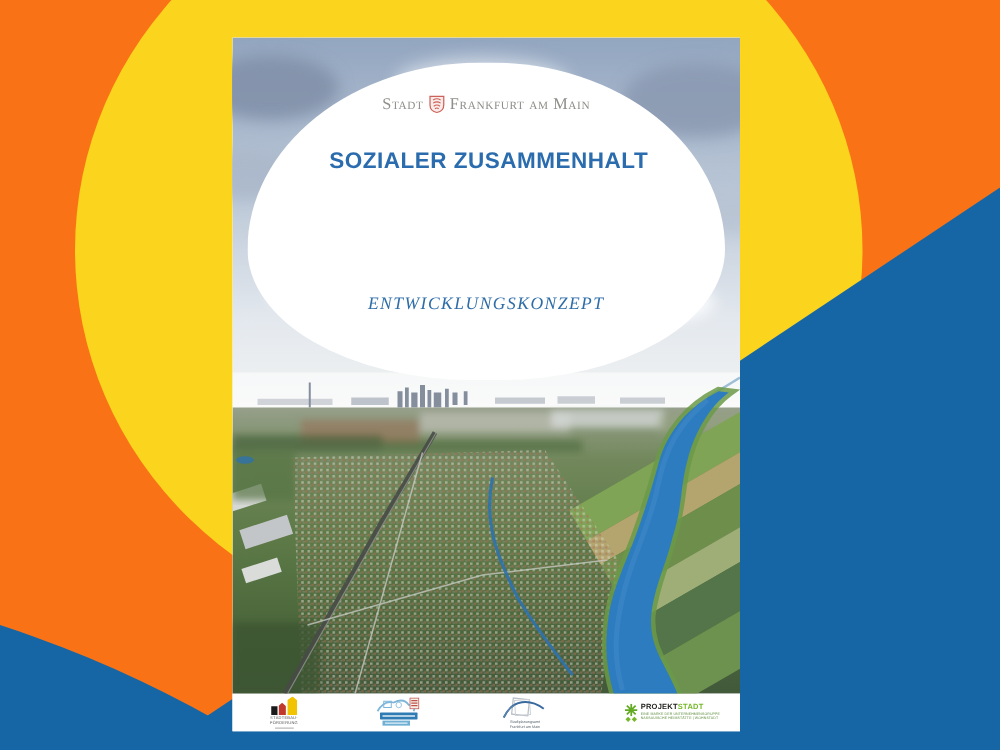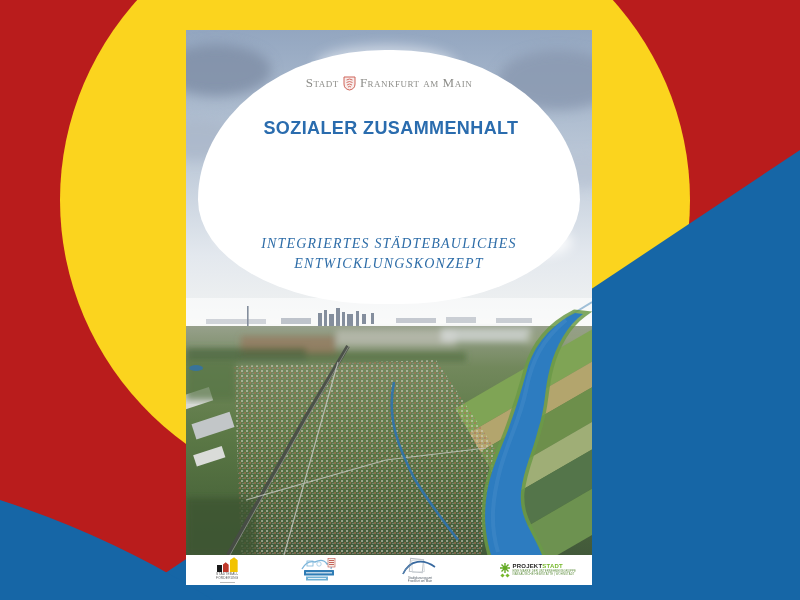--- a/index.html
+++ b/index.html
@@ -1,17 +1,17 @@
 <!DOCTYPE html>
 <html><head>
 <meta charset="utf-8">
 <style>
   html,body{margin:0;padding:0;background:#222;}
   .stage{position:relative;width:800px;height:600px;overflow:hidden;
-         background:#b91c1c;font-family:"Liberation Sans",sans-serif;}
+         background:#f97316;font-family:"Liberation Sans",sans-serif;}
 
   
   .yellow-circle{position:absolute;left:60px;top:-105px;width:630px;height:610px;
                  border-radius:50%;background:#FBD41E;}
   .blue-wedge{position:absolute;inset:0;background:#1666A6;
               clip-path:polygon(100% 25%,15.6% 100%,100% 100%);}
   .blue-circle{position:absolute;left:-1234px;top:454px;width:1886px;height:1886px;
                border-radius:50%;background:#1666A6;}
 
   
@@ -178,21 +178,20 @@
       <div class="citylogo">
         <span>Stadt</span>
         <svg width="13" height="15" viewBox="0 0 13 15" aria-hidden="true">
           <path d="M1,1 H12 V8 Q12,13 6.5,14 Q1,13 1,8 Z" fill="#f8ecea" stroke="#cf6258" stroke-width="1"></path>
           <path d="M3.5,4 Q6.5,2 9.5,4 M3.5,6.5 Q6.5,4.5 9.5,6.5 M4,9 Q6.5,7 9,9 M5,11 Q6.5,9.8 8,11" stroke="#cf6258" stroke-width=".9" fill="none"></path>
         </svg>
         <span>Frankfurt am Main</span>
       </div>
       <div class="kicker">SOZIALER ZUSAMMENHALT</div>
       <div class="subtitle">
-        <div>INTEGRIERTES STÄDTEBAULICHES</div>
         <div>ENTWICKLUNGSKONZEPT</div>
       </div>
     </div>
 
     <div class="footer">
 
       <div class="lg">
         <div class="lg1-bars">
           <i class="bar-bk"></i>
             <i class="bar-rd"></i>

